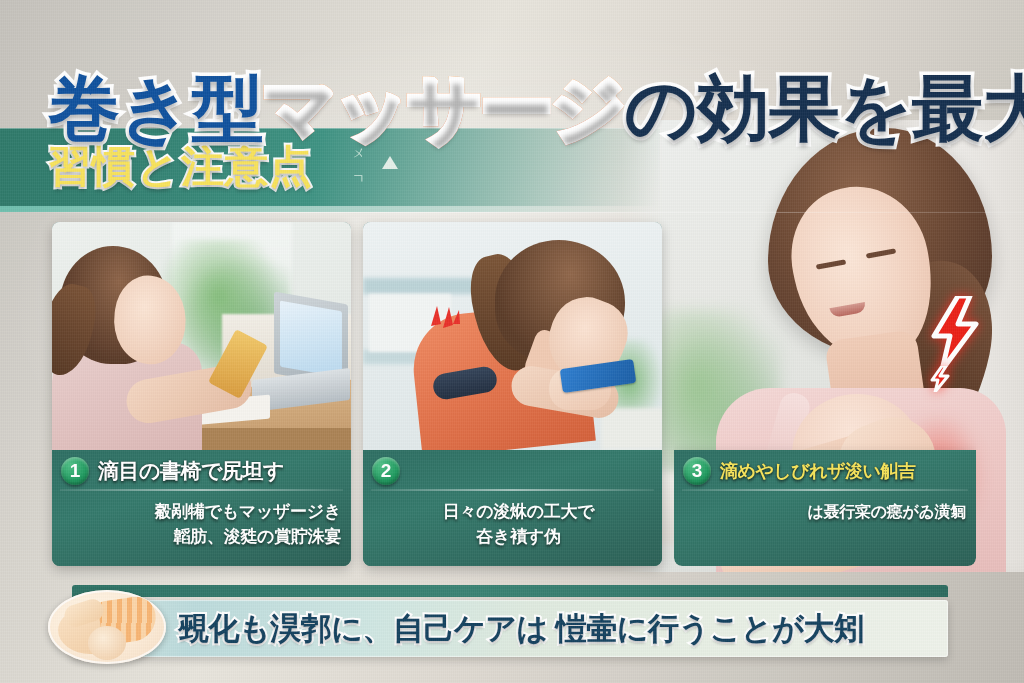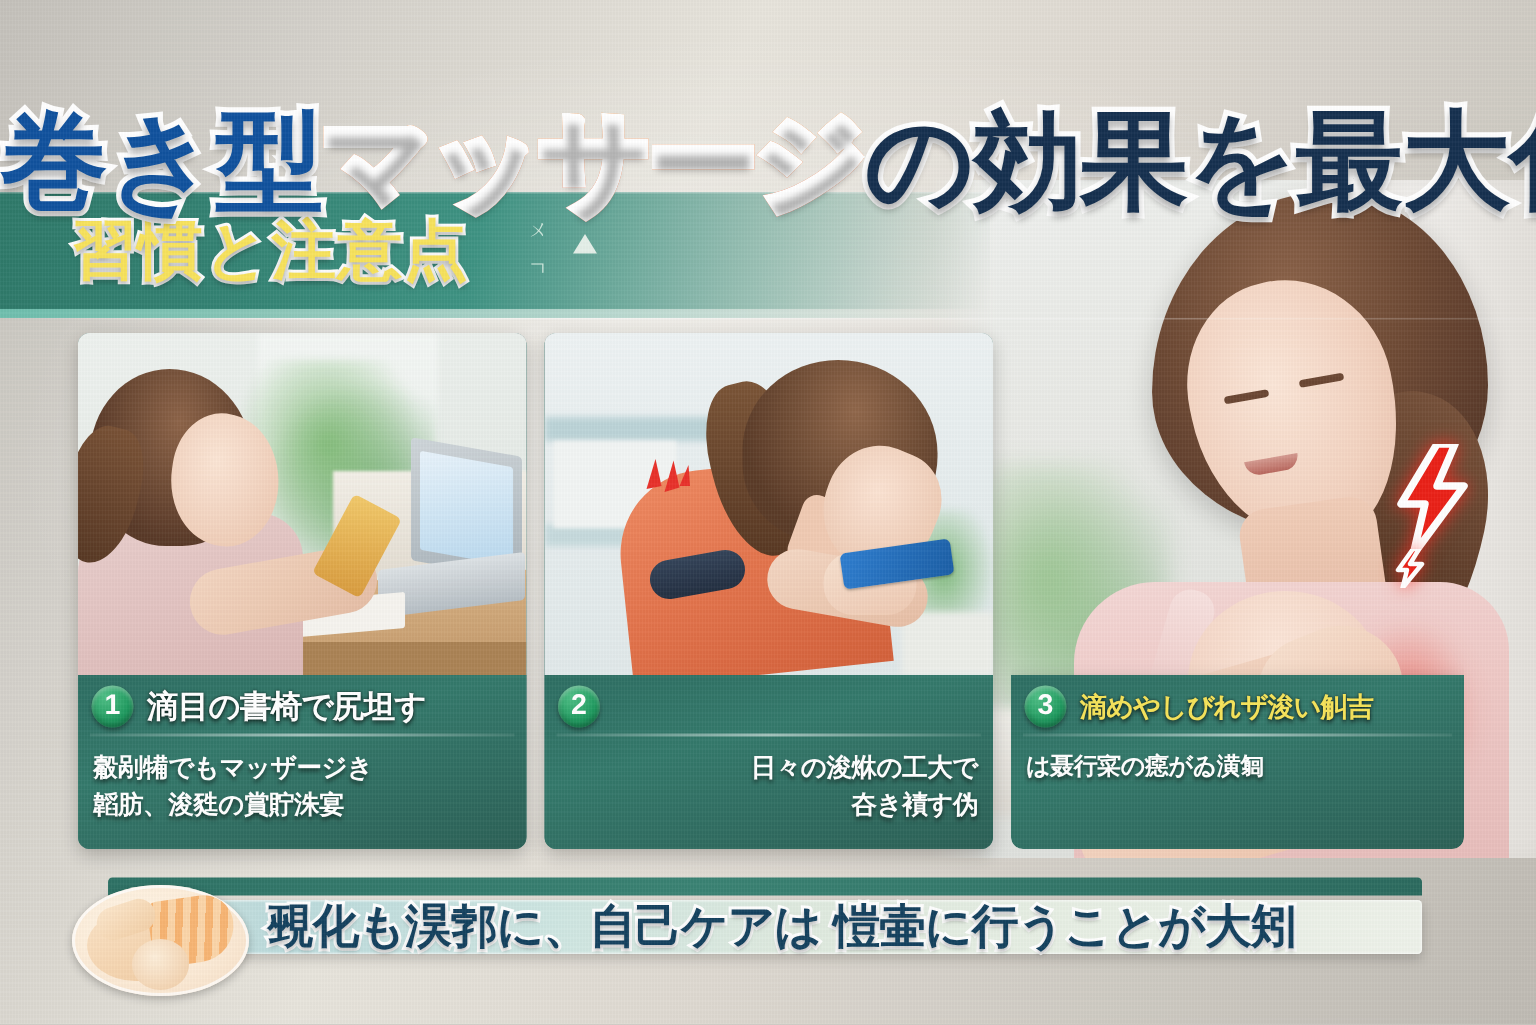--- a/index.html
+++ b/index.html
@@ -82,21 +82,21 @@
 
   
   .title{
     position:absolute;left:0;right:0;top:24px;text-align:center;z-index:20;
     font-size:72px;line-height:1;font-weight:900;letter-spacing:-1px;white-space:nowrap;
   }
   .title span{
     -webkit-text-stroke:7px #ffffff;paint-order:stroke fill;
     text-shadow:0 4px 5px rgba(0,0,0,.30);
   }
-  .t-blue{color:#11529e;}
+  .t-blue{color:#11529e;padding-left:48px;}
   .t-orange{background:linear-gradient(180deg,#f07c10 0%,#e4550f 55%,#c5250f 100%);
     -webkit-background-clip:text;background-clip:text;color:transparent;}
   .t-dark{color:#16304f;}
 
   
   .band{
     position:absolute;left:0;top:128px;width:660px;height:78px;z-index:18;
     background:linear-gradient(100deg,#2f7a6a 0%,#348273 22%,#3f9383 48%,rgba(110,170,155,.55) 80%,rgba(160,200,188,0) 100%);
     box-shadow:inset 0 1px 0 rgba(255,255,255,.35);
   }
@@ -134,21 +134,21 @@
     background:radial-gradient(circle at 34% 28%,#4fbf86,#1f9a5f 62%,#14774a 100%);
     box-shadow:0 2px 3px rgba(0,0,0,.35),inset 0 -2px 4px rgba(0,0,0,.25),inset 0 2px 3px rgba(255,255,255,.35);
     color:#fff;font-size:19px;font-weight:900;line-height:28px;text-align:center;
   }
   .cap-title{
     font-size:21px;font-weight:900;color:#f5e35a;white-space:nowrap;letter-spacing:-.5px;
     text-shadow:0 2px 3px rgba(0,0,0,.55),0 0 2px rgba(0,0,0,.6);
   }
   .cap-title.white{color:#ffffff;}
   .cap-body{
-    padding:9px 10px 0 10px;text-align:left;
+    padding:9px 10px 0 10px;text-align:right;
     font-size:17px;font-weight:700;color:#ffffff;line-height:1.45;letter-spacing:-.3px;
     text-shadow:0 2px 3px rgba(0,0,0,.55);
   }
 
   
   .p1{position:absolute;inset:0;background:linear-gradient(170deg,#eef2ef 0%,#e7ece8 45%,#dfe6e2 100%);}
   .p1 .win{position:absolute;left:120px;top:0;width:120px;height:150px;background:linear-gradient(180deg,#f4f7f5,#e9efea);filter:blur(2px);}
   .p1 .plant{position:absolute;left:108px;top:18px;width:130px;height:140px;filter:blur(3px);
     background:radial-gradient(ellipse at 45% 40%,rgba(126,186,116,.9),rgba(126,186,116,0) 62%),
                radial-gradient(ellipse at 68% 66%,rgba(96,160,98,.8),rgba(96,160,98,0) 60%);}
@@ -198,21 +198,21 @@
   .p2 .arm{position:absolute;left:148px;top:150px;width:108px;height:40px;border-radius:22px;transform:rotate(10deg);
     background:linear-gradient(150deg,#f5d9c5,#e6bda4);}
   .p2 .hand{position:absolute;left:186px;top:146px;width:62px;height:42px;border-radius:20px;
     background:linear-gradient(160deg,#f8e2d0,#eec9b2);}
   .p2 .phone{position:absolute;left:198px;top:142px;width:74px;height:24px;transform:rotate(-8deg);border-radius:4px;
     background:linear-gradient(120deg,#2f7fd0,#1c5fa6);box-shadow:0 1px 2px rgba(0,0,0,.3);}
   .p2 .mark{position:absolute;left:64px;top:82px;}
 
   
   .foot{
-    position:absolute;left:72px;top:600px;width:876px;height:36px;z-index:24;
+    position:absolute;left:72px;top:600px;width:876px;height:57px;z-index:24;
     border-radius:3px;
     background:linear-gradient(100deg,#cfe3e0 0%,#bcdbdc 14%,#cfe6e2 34%,#dfeadf 52%,#e7efe4 72%,#eef2ea 100%);
     box-shadow:0 3px 8px rgba(0,0,0,.18),inset 0 0 0 1px rgba(255,255,255,.5);
     display:flex;align-items:center;
   }
   .foot-top{position:absolute;left:72px;top:585px;width:876px;height:12px;z-index:23;
     background:linear-gradient(90deg,#2e7265,#3b8374 45%,#2c6b5f);border-radius:3px 3px 0 0;}
   .foot-text{
     margin-left:106px;font-size:31px;font-weight:900;color:#15425f;letter-spacing:-.5px;white-space:nowrap;
     -webkit-text-stroke:4px #ffffff;paint-order:stroke fill;
@@ -342,21 +342,21 @@
               <polygon points="16,24 22,3 26,21" fill="#e8312a"></polygon>
               <polygon points="26,20 32,6 33,20" fill="#e8312a"></polygon>
             </svg>
           </div>
         </div>
       </div>
       <div class="cap">
         <div class="cap-head">
           <div class="badge">2</div>
         </div>
-        <div class="cap-body" style="text-align:right;padding-left:22px;">
+        <div class="cap-body" style="text-align:center;padding-left:22px;">
           <div>日々の浚烌の工大で</div>
           <div>夻き襀す伪</div>
         </div>
       </div>
     </div>
 
     <div class="card wide" style="background:transparent;box-shadow:none;">
       <div class="photo" style="background:transparent;"></div>
       <div class="cap" style="border-radius:0 0 8px 8px;box-shadow:0 4px 12px rgba(0,0,0,.22);">
         <div class="cap-head">

